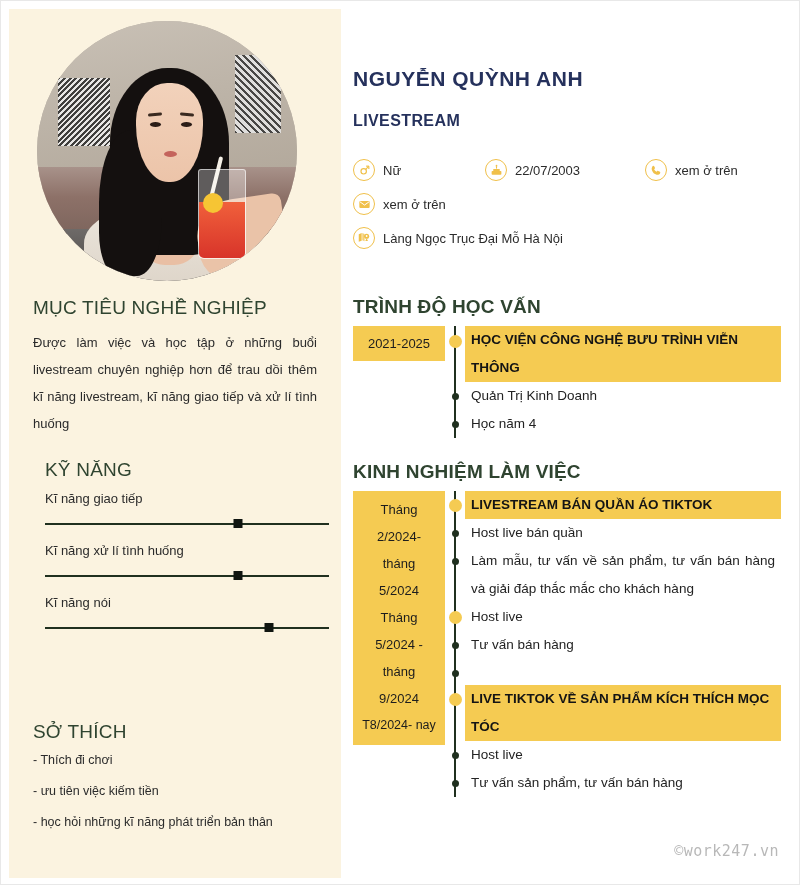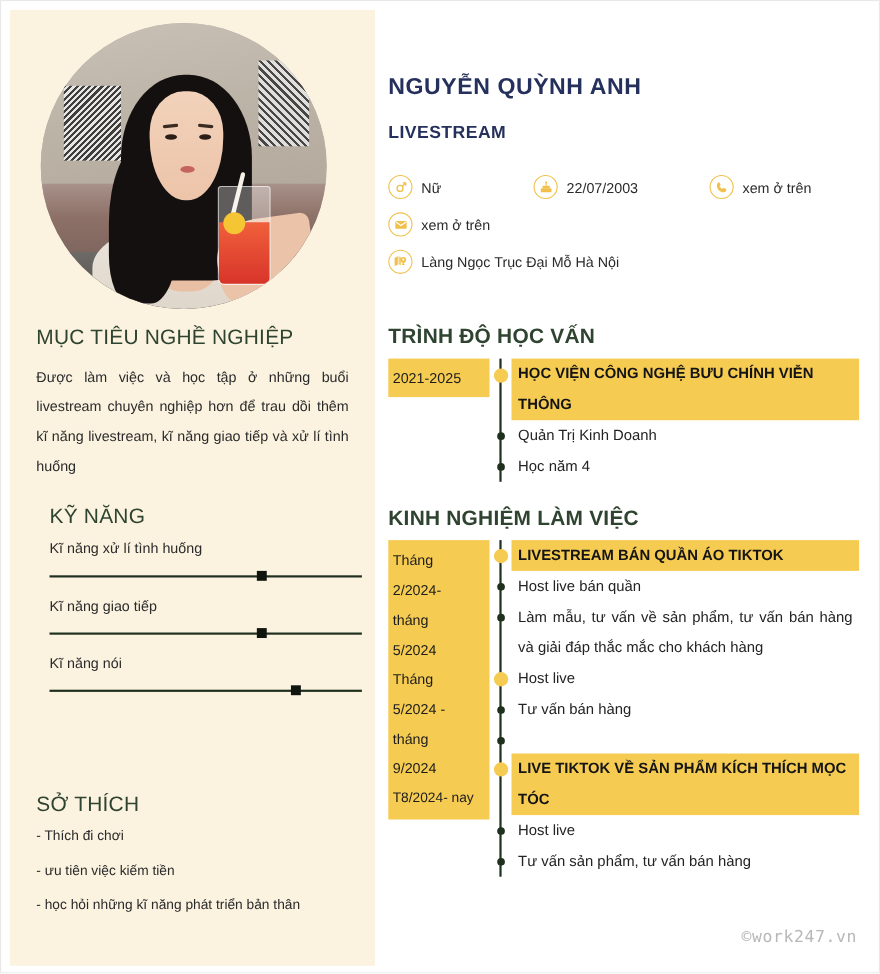--- a/index.html
+++ b/index.html
@@ -251,20 +251,21 @@
   .tl {
     display: flex;
     align-items: flex-start;
   }
   .tl-dates {
     width: 92px;
     flex: 0 0 auto;
     background: #F5CB52;
     box-sizing: border-box;
     padding: 5px 4px 6px 4px;
+    text-align: center;
   }
   .tl-dates.edu { padding: 4px 4px; }
   .tl-date {
     font-size: 13px;
     color: #1d1d1d;
     line-height: 27px;
     white-space: nowrap;
   }
   .tl-date.small { font-size: 12.5px; }
   .tl-bar {
@@ -372,28 +373,28 @@
 
     <div class="side-block" style="position:absolute; left:0; top:288px; width:332px; box-sizing:border-box;">
       <h2 class="side-title">MỤC TIÊU NGHỀ NGHIỆP</h2>
       <p class="objective-text">Được làm việc và học tập ở những buổi livestream chuyên nghiệp hơn để trau dồi thêm kĩ năng livestream, kĩ năng giao tiếp và xử lí tình huống</p>
     </div>
 
     <div class="side-block" style="position:absolute; left:12px; top:450px; width:332px; box-sizing:border-box;">
       <h2 class="side-title">KỸ NĂNG</h2>
 
       <div class="skill-row">
-        <div class="skill-label">Kĩ năng xử lí tình huống</div>
+        <div class="skill-label">Kĩ năng giao tiếp</div>
         <div class="skill-track">
           <div class="skill-dot" style="left: 68%;"></div>
         </div>
       </div>
 
       <div class="skill-row">
-        <div class="skill-label">Kĩ năng giao tiếp</div>
+        <div class="skill-label">Kĩ năng xử lí tình huống</div>
         <div class="skill-track">
           <div class="skill-dot" style="left: 68%;"></div>
         </div>
       </div>
 
       <div class="skill-row">
         <div class="skill-label">Kĩ năng nói</div>
         <div class="skill-track">
           <div class="skill-dot" style="left: 79%;"></div>
         </div>
@@ -483,21 +484,21 @@
       <div class="tl">
         <div class="tl-dates edu">
           <div class="tl-date">2021-2025</div>
         </div>
         <div class="tl-bar">
           <div class="tl-line"></div>
         </div>
         <div class="tl-body">
           <div class="tl-entry">
             <div class="dot-big" style="top:9px;"></div>
-            <div class="tl-main full">HỌC VIỆN CÔNG NGHỆ BƯU CHÍNH VIỄN THÔNG</div>
+            <div class="tl-main full">HỌC VIỆN CÔNG NGHỆ BƯU TRÌNH VIỄN THÔNG</div>
             <div class="dot-small" style="top:67px;"></div>
             <div class="tl-sub">Quản Trị Kinh Doanh</div>
             <div class="dot-small" style="top:95px;"></div>
             <div class="tl-sub">Học năm 4</div>
           </div>
         </div>
       </div>
     </div>
 
     <div id="exp-section">

